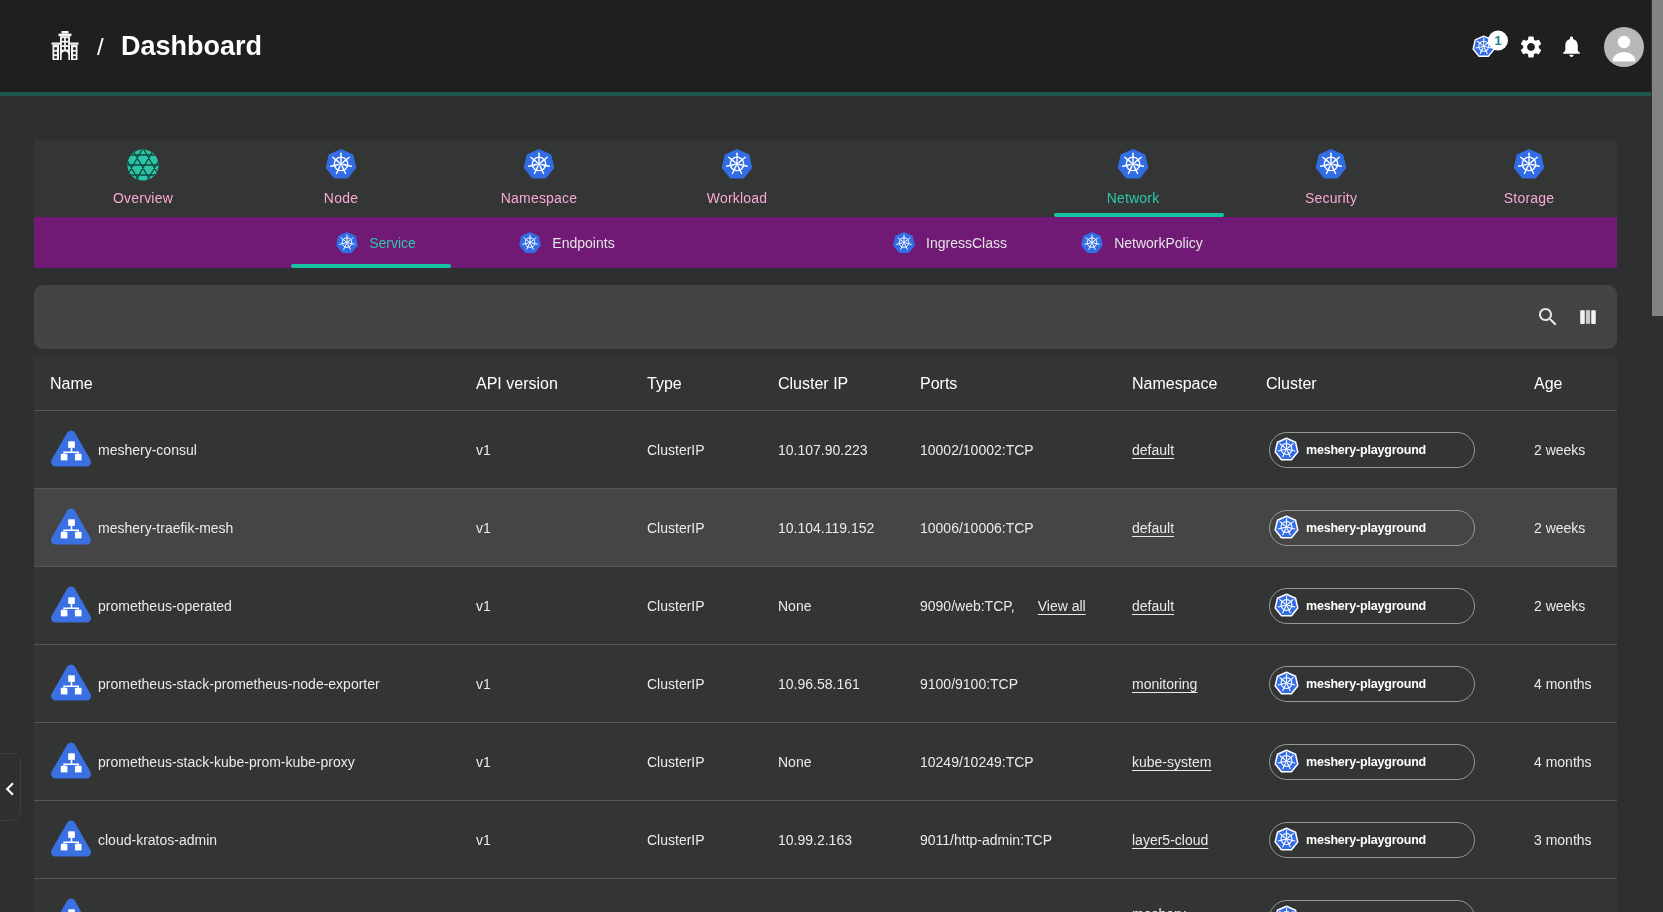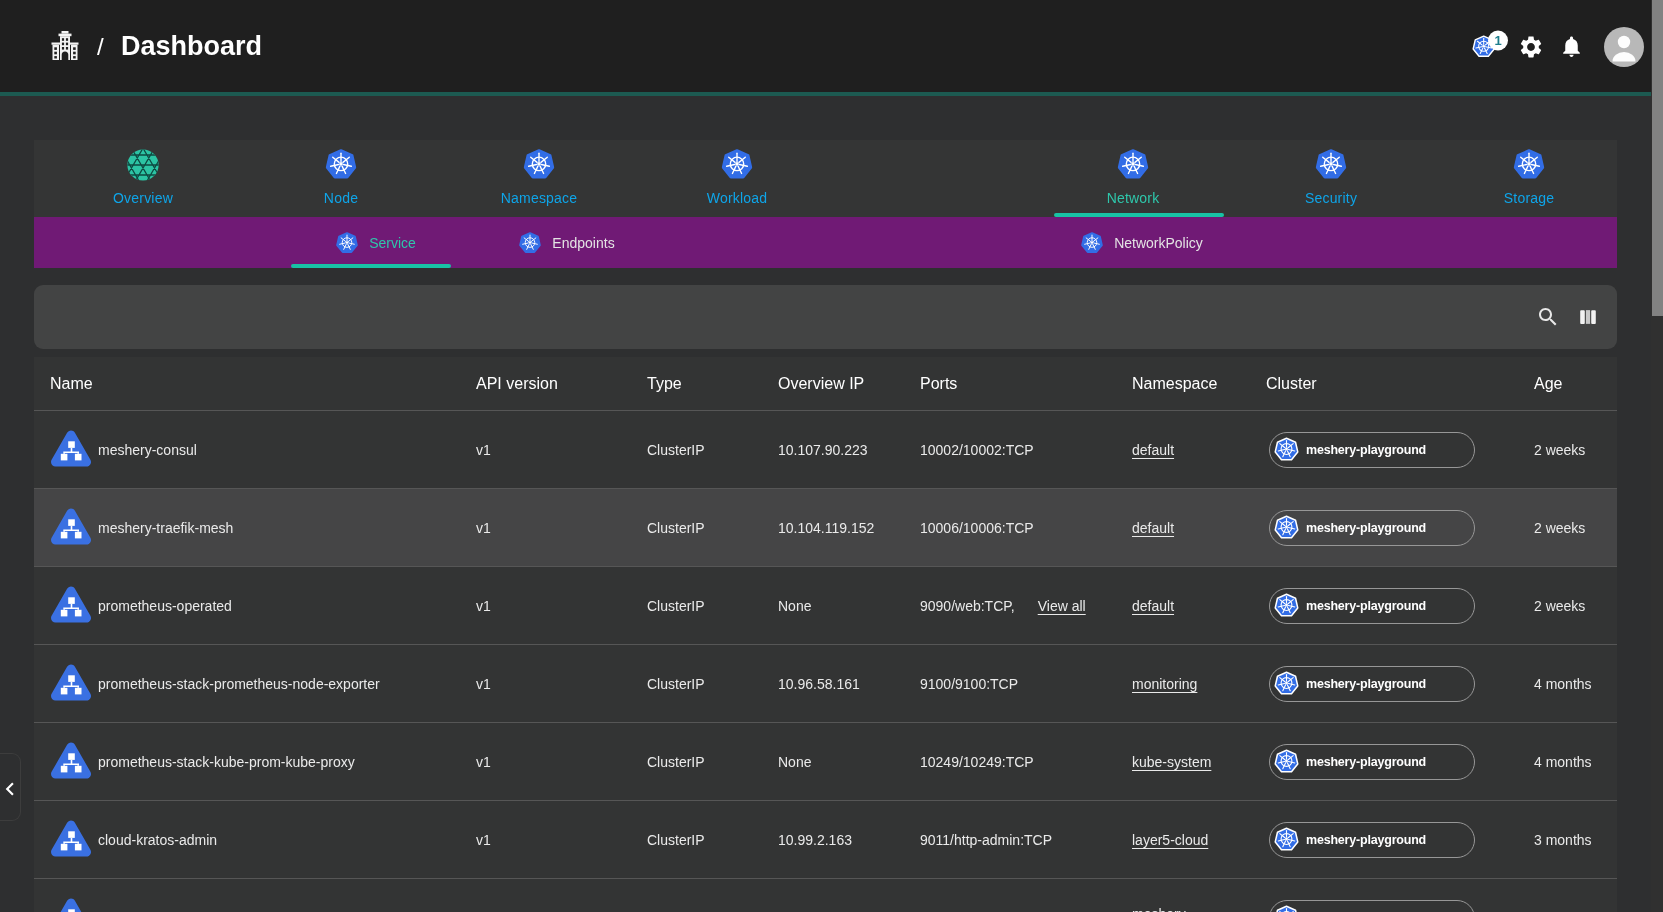--- a/index.html
+++ b/index.html
@@ -6,21 +6,21 @@
 html,body{width:1663px;height:912px;overflow:hidden;background:#2e2f30;font-family:"Liberation Sans",sans-serif;position:relative}
 .abs{position:absolute}
 
 #hdr{position:absolute;left:0;top:0;width:1663px;height:93px;background:#1f1f1f}
 #tealline{position:absolute;left:0;top:92px;width:1663px;height:3.5px;background:#1c5a51}
 #crumb{position:absolute;left:97px;top:33px;color:#fff;font-size:24px;font-weight:400}
 #dashtitle{position:absolute;left:121px;top:31px;color:#fff;font-size:27px;font-weight:700}
 
 #maintabs{position:absolute;left:34px;top:140px;width:1583px;height:77px;background:#343535}
 .mtab{position:absolute;top:0;width:198px;height:77px;text-align:center}
-.mtab .lbl{position:absolute;top:50px;width:100%;font-size:14px;color:#0ea5e9;letter-spacing:.2px}
+.mtab .lbl{position:absolute;top:50px;width:100%;font-size:14px;color:#f9a8d4;letter-spacing:.2px}
 .mtab .ic{position:absolute;top:9px;left:50%;transform:translateX(-50%)}
 .mtab.active .lbl{color:#2ec7ab}
 #netunder{position:absolute;left:1020px;top:73px;width:170px;height:4px;background:#18c2a5;border-radius:2px}
 
 #subtabs{position:absolute;left:34px;top:217px;width:1583px;height:51px;background:#701a75}
 .stab{position:absolute;top:0;height:51px;display:flex;align-items:center;justify-content:center;gap:11px}
 .stab .lbl{font-size:14px;color:#e4e4e4}
 .stab.active .lbl{color:#2ec7ab}
 #svcunder{position:absolute;left:257px;top:47px;width:160px;height:4px;background:#18c2a5;border-radius:2px}
 
@@ -202,20 +202,26 @@
         <use href="#k8s"></use>
       </svg>
     <span class="lbl">Service</span>
   </div>
   <div class="stab" style="left:453px;width:160px">
     <svg width="22" height="22" viewBox="0 0 36 36">
         <use href="#k8s"></use>
       </svg>
     <span class="lbl">Endpoints</span>
   </div>
+  <div class="stab" style="left:836px;width:160px">
+    <svg width="22" height="22" viewBox="0 0 36 36">
+        <use href="#k8s"></use>
+      </svg>
+    <span class="lbl">IngressClass</span>
+  </div>
   <div class="stab" style="left:1028px;width:160px">
     <svg width="22" height="22" viewBox="0 0 36 36">
         <use href="#k8s"></use>
       </svg>
     <span class="lbl">NetworkPolicy</span>
   </div>
   <div id="svcunder"></div>
 </div>
 
 <div id="searchbar">
@@ -227,21 +233,21 @@
     <rect x="9.7" y="4.5" width="4.6" height="15" fill="#c9c9c9"></rect>
     <rect x="15.5" y="4.5" width="5" height="15" rx="1"></rect>
   </svg>
 </div>
 
 <div id="tbl">
   <div id="thead">
     <span style="left:16px">Name</span>
     <span style="left:442px">API version</span>
     <span style="left:613px">Type</span>
-    <span style="left:744px">Overview IP</span>
+    <span style="left:744px">Cluster IP</span>
     <span style="left:886px">Ports</span>
     <span style="left:1098px">Namespace</span>
     <span style="left:1232px">Cluster</span>
     <span style="left:1500px">Age</span>
   </div>
 <div class="trow " style="top: 53px;">
       <svg class="rowicon" viewBox="0 0 40 40">
         <use href="#svcic"></use>
       </svg>
   <span class="cell c-name">meshery-consul</span>

